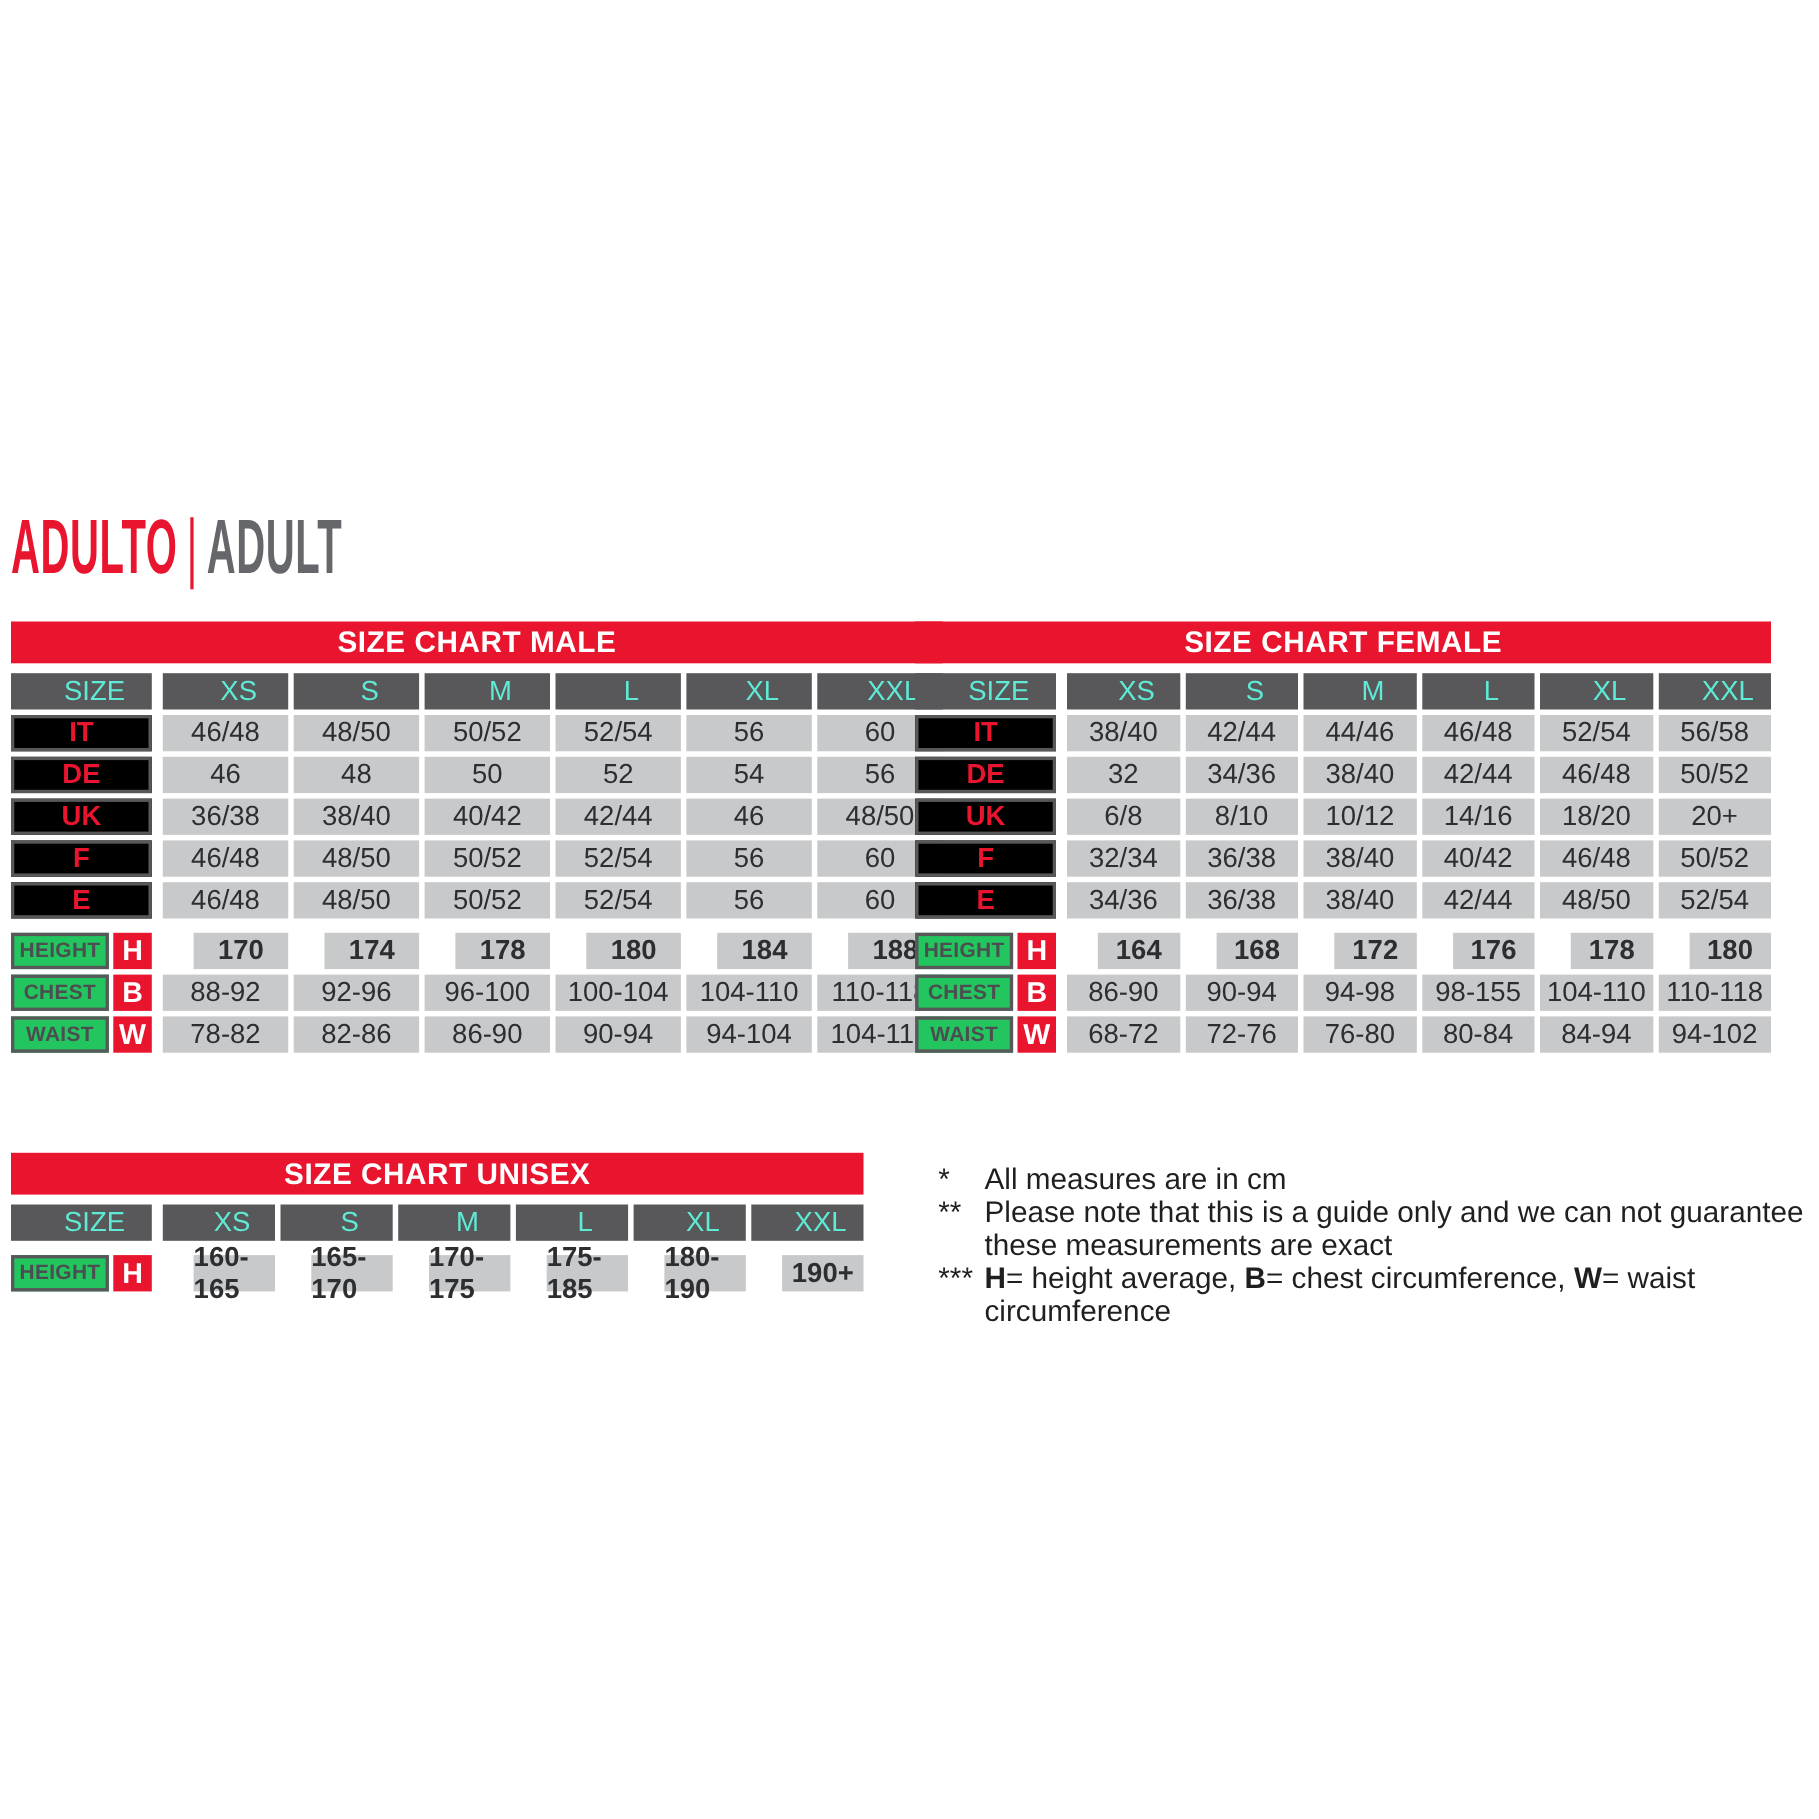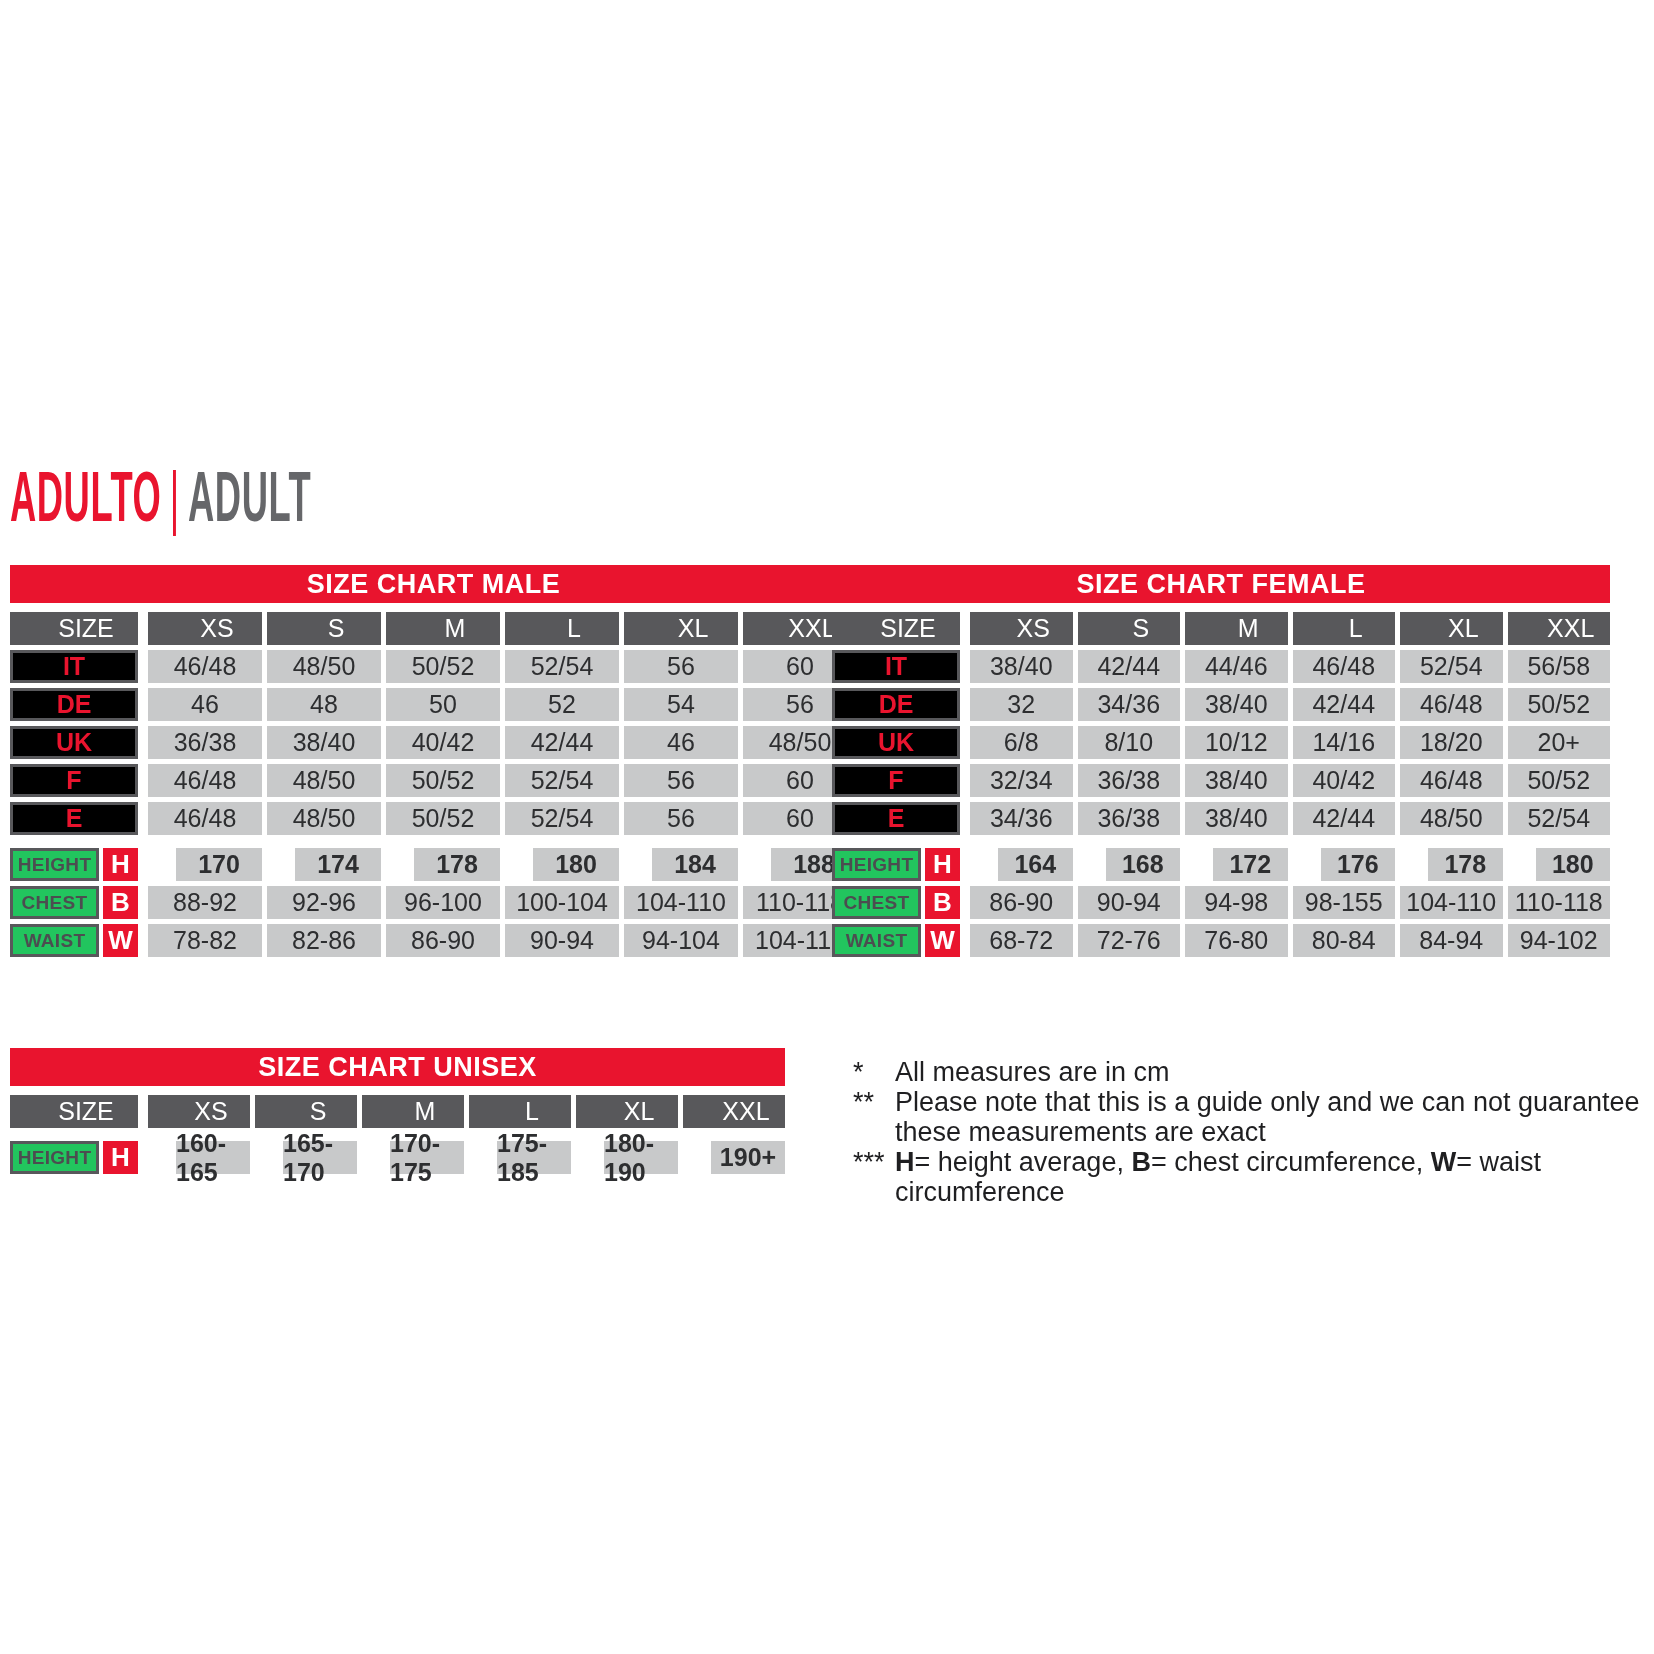--- a/index.html
+++ b/index.html
@@ -35,21 +35,21 @@
 
   .table-title-bar{
     height:38px;background:var(--red);color:#fff;
     font-weight:bold;font-size:27px;letter-spacing:0.5px;
     display:flex;align-items:center;justify-content:center;
     margin-bottom:9px;
   }
   .t-row{display:flex;gap:5px;height:33px;margin-bottom:5px;}
   .label-slot{flex:0 0 128px;margin-right:5px;display:flex;}
   .cell{display:flex;align-items:center;justify-content:center;font-size:25px;}
-  .head{background:var(--dark);color:#ffffff;padding-left:24px;}
+  .head{background:var(--dark);color:#5eead4;padding-left:24px;}
   .data-col{flex:1 1 0;}
   .label-box{
     flex:1;background:#000000;border:3px solid var(--dark);
     color:var(--red);font-weight:bold;font-size:25px;
   }
   .val{background:var(--cell);color:var(--celltext);}
   .val.bold{font-weight:bold;margin-left:28px;}
   .first-measure{margin-top:13px;}
   .m-label{flex:1;display:flex;gap:4px;}
   .m-name{

